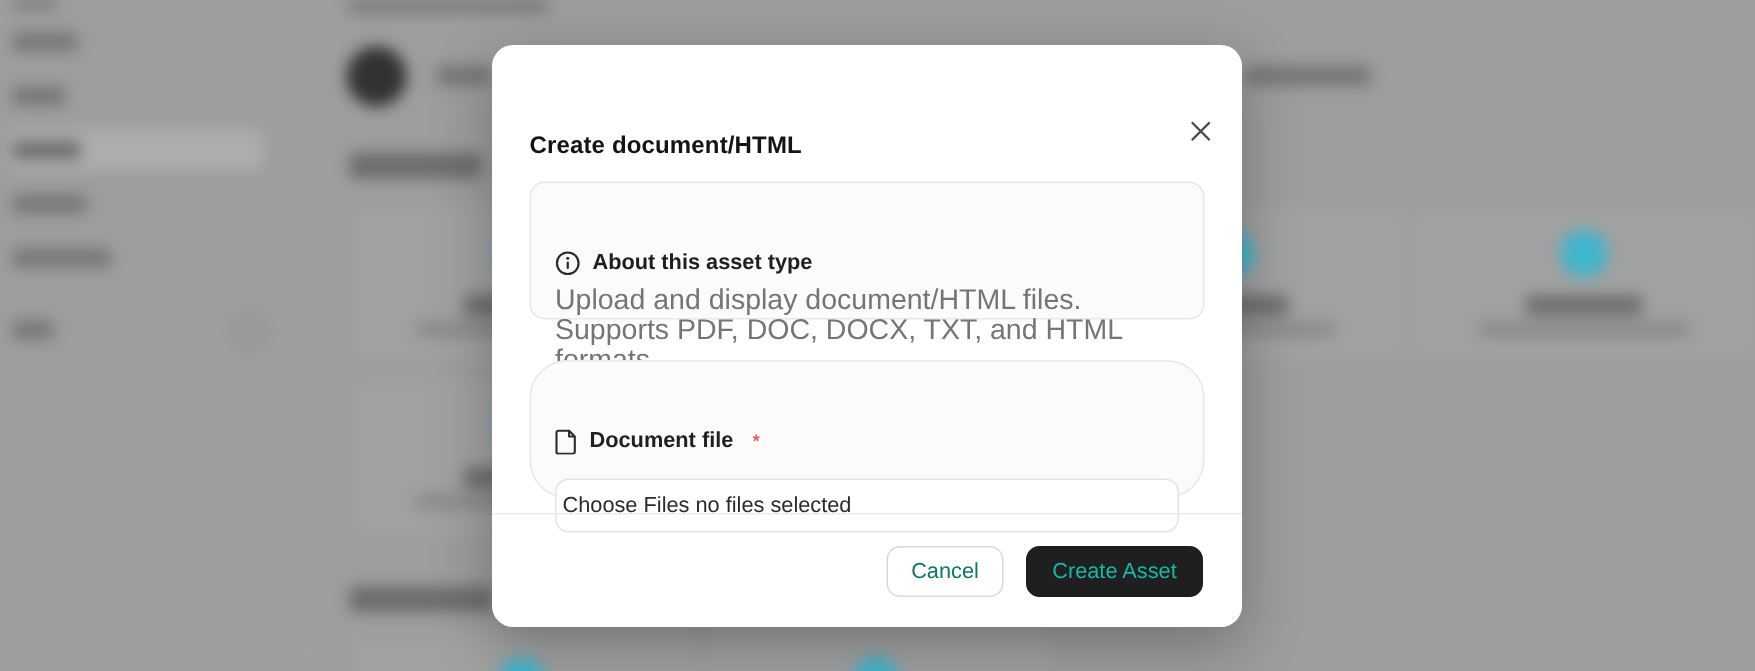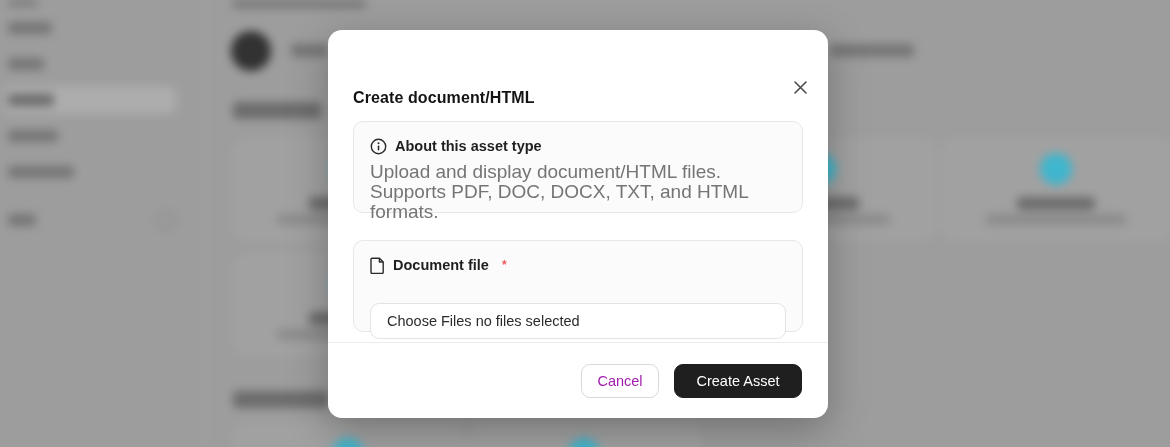--- a/index.html
+++ b/index.html
@@ -34,39 +34,39 @@
     position:absolute;top:43px;right:14px;width:28px;height:28px;
     display:flex;align-items:center;justify-content:center;
     background:none;border:none;cursor:pointer;padding:0;color:#4b4b4b;
   }
   .section-box{
     position:absolute;left:25px;width:450px;height:92px;box-sizing:border-box;
     background:#fbfbfb;border:1px solid #e7e7e7;border-radius:10px;
     padding:14px 16px;
   }
   .info-box{top:91px;}
-  .file-box{top:210px;}
-  .section-head{display:flex;align-items:center;gap:8px;height:20px;}
+  .file-box{top:210px;border-radius:25px;}
+  .section-head{display:flex;align-items:center;gap:8px;height:20px;margin-top:29px;}
   .section-head .txt{font-size:14.5px;font-weight:700;color:#1f1f1f;}
   .info-body{margin-top:6px;font-size:19px;line-height:20px;color:#757575;}
   .req{color:#f25a5a;font-size:12px;vertical-align:4px;margin-left:5px;font-weight:700;}
   .file-input{
-    margin-top:28px;height:36px;box-sizing:border-box;border:1px solid #e3e3e3;
+    margin-top:15px;height:36px;box-sizing:border-box;border:1px solid #e3e3e3;
     border-radius:9px;background:#fff;display:flex;align-items:center;
-    padding:0 16px;font-size:14.5px;color:#2b2b2b;cursor:pointer;
+    padding:0 4px;font-size:14.5px;color:#2b2b2b;cursor:pointer;
   }
   .modal-footer{
     position:absolute;left:0;right:0;bottom:0;height:76px;box-sizing:border-box;
     border-top:1px solid #ececec;display:flex;align-items:center;
     justify-content:flex-end;gap:15px;padding-right:26px;
   }
   .btn{height:34px;border-radius:9px;font-size:14.5px;font-weight:500;
     font-family:"Liberation Sans", sans-serif;cursor:pointer;box-sizing:border-box;}
-  .btn-cancel{width:78px;background:#fff;border:1px solid #d9d9d9;color:#a21caf;}
-  .btn-primary{width:128px;background:#1f1f1f;border:1px solid #1f1f1f;color:#ffffff;}
+  .btn-cancel{width:78px;background:#fff;border:1px solid #d9d9d9;color:#0f766e;}
+  .btn-primary{width:118px;background:#1f1f1f;border:1px solid #1f1f1f;color:#14b8a6;}
   svg{display:block;}
 </style>
 </head>
 <body>
 
 <div class="screen">
 
   <div class="backdrop">
 
     <div class="bd sidebar-divider"></div>

